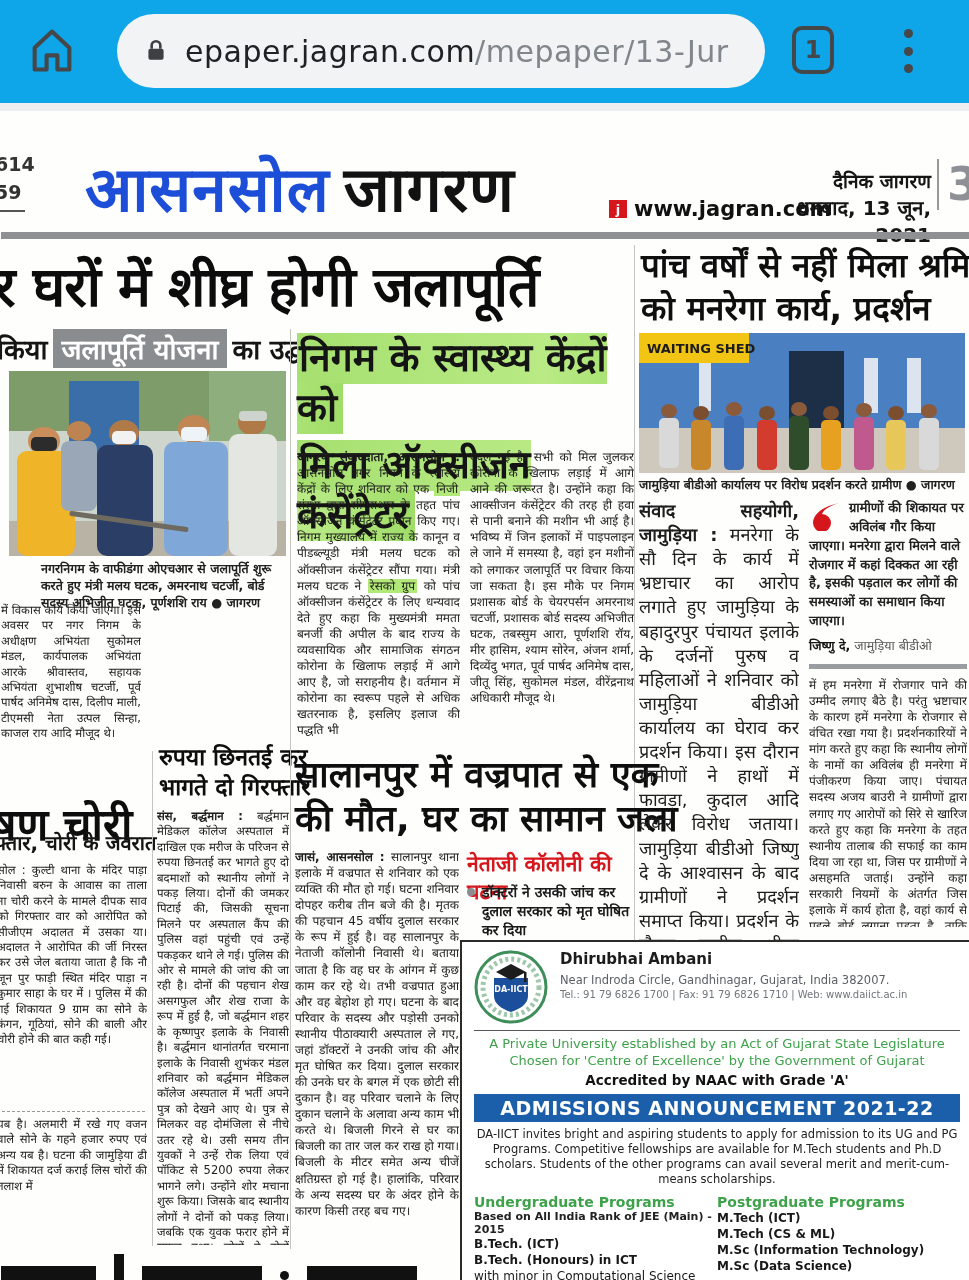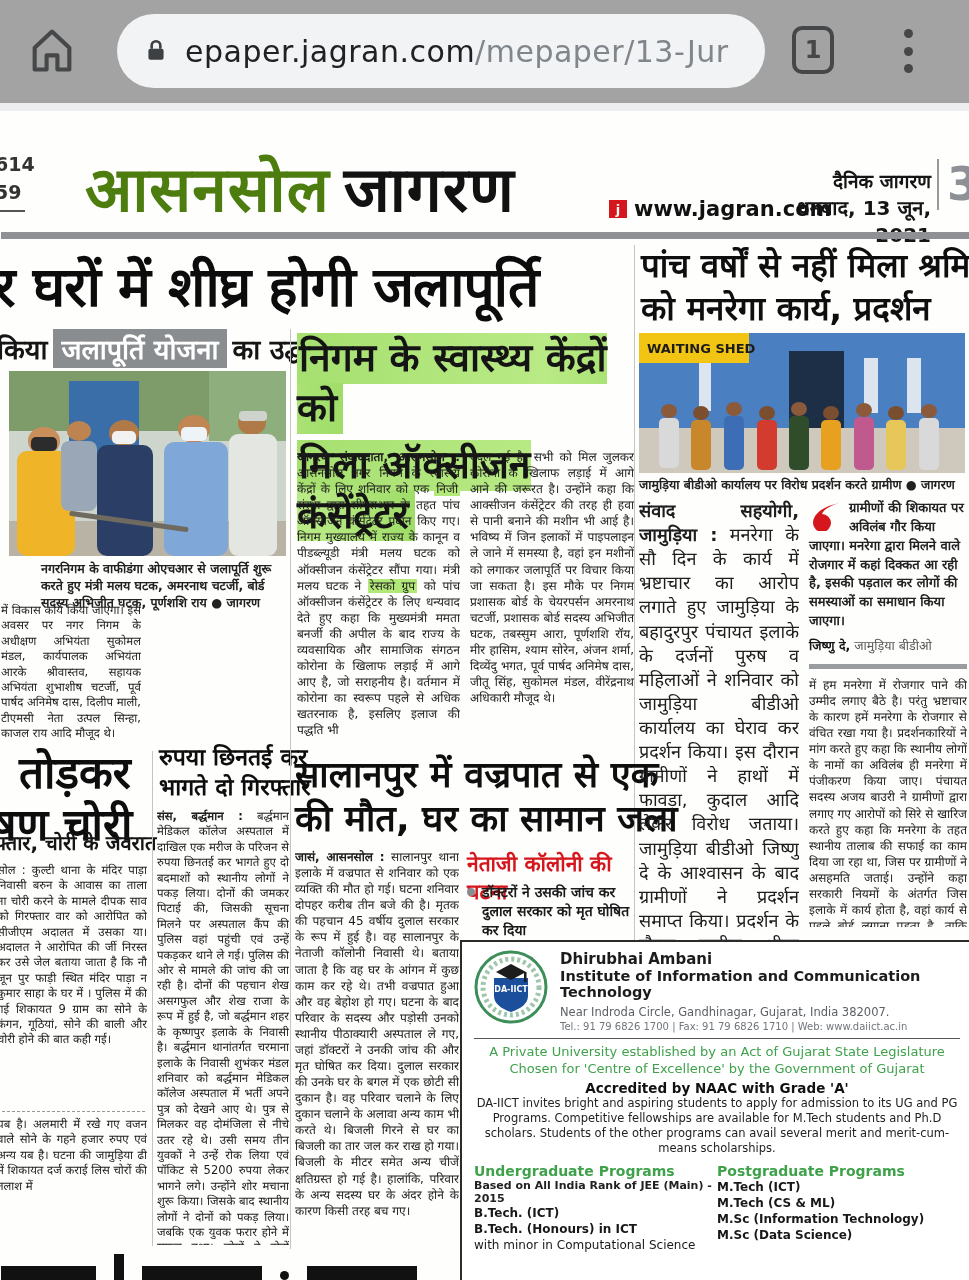--- a/index.html
+++ b/index.html
@@ -1,37 +1,37 @@
 <!DOCTYPE html>
 <html><head>
 <meta charset="utf-8">
 <style>
   * { margin:0; padding:0; box-sizing:border-box; }
   body { background:#ddd; font-family:"DejaVu Sans", sans-serif; }
   #screen { position:relative; width:969px; height:1280px; background:#fff; overflow:hidden; margin:0 auto; }
   .abs { position:absolute; }
 
   
-  .chrome { position:absolute; top:0; left:0; width:969px; height:103px; background:#a3a3a3; }
+  .chrome { position:absolute; top:0; left:0; width:969px; height:103px; background:#0ea5e9; }
   .chrome-strip { position:absolute; top:103px; left:0; width:969px; height:8px; background:#eceef0; }
   .url-pill { position:absolute; top:14px; left:117px; width:648px; height:74px; background:#f1f3f4; border-radius:38px; display:flex; align-items:center; padding:0 26px; }
   .url-text { font-size:30px; color:#202124; white-space:nowrap; overflow:hidden; letter-spacing:.5px; }
   .url-text .path { color:#80868b; }
   .tab-btn { position:absolute; top:26px; left:792px; width:42px; height:48px; border:4px solid #454749; border-radius:10px; display:flex; align-items:center; justify-content:center; font-size:24px; font-weight:bold; color:#454749; }
   .kebab { position:absolute; top:26px; left:893px; width:30px; height:50px; display:flex; flex-direction:column; align-items:center; justify-content:space-between; padding:3px 0; }
   .kebab i { width:9px; height:9px; border-radius:50%; background:#454749; }
 
   
   .paper { position:absolute; top:111px; left:1px; width:969px; height:1169px; background:#fefefd; color:#151515; }
   .hi { font-family:"DejaVu Sans", sans-serif; }
   .rule { background:#8e9093; }
   .hair-v { position:absolute; width:1px; background:#c4c4c0; }
 
   .masthead-title { position:absolute; top:34px; left:84px; font-size:62px; font-weight:bold; letter-spacing:1px; white-space:nowrap; }
-  .masthead-title .red { color:#4d7c0f; }
+  .masthead-title .red { color:#1d4ed8; }
   .masthead-title .blk { color:#121212; margin-left:14px; }
   .edge-nums { position:absolute; top:40px; left:-6px; font-size:19px; font-weight:bold; color:#333; line-height:1.45; }
   .edge-dash { width:30px; height:2px; background:#555; margin-top:4px; }
   .site-row { position:absolute; top:86px; left:608px; display:flex; align-items:center; gap:7px; }
   .j-logo { width:18px; height:18px; background:#d6161d; color:#fff; font-size:13px; font-weight:bold; display:flex; align-items:center; justify-content:center; }
   .site-label { font-size:21px; font-weight:bold; color:#111; }
   .edition { position:absolute; top:58px; left:772px; width:158px; text-align:right; line-height:1.35; }
   .edition .l1 { font-size:19px; font-weight:bold; }
   .edition .l2 { font-size:20px; font-weight:bold; }
   .pagenum { position:absolute; top:48px; left:936px; font-size:46px; font-weight:bold; color:#8d9196; padding-left:8px; border-left:2px solid #999; line-height:1.1; }
@@ -164,21 +164,20 @@
         <ellipse cx="70" cy="60" rx="12" ry="10" fill="#bd8350"></ellipse>
         <rect x="52" y="70" width="36" height="70" rx="8" fill="#9aa7b6"></rect>
       </svg>
     </div>
     <div class="caption abs hi" style="top:450px;left:0;width:287px;padding-left:40px;">नगरनिगम के वाफीडंगा ओएचआर से जलापूर्ति शुरू करते हुए मंत्री मलय घटक, अमरनाथ चटर्जी, बोर्ड सदस्य अभिजीत घटक, पूर्णशशि राय ● जागरण</div>
 
     <div class="abs" style="top:492px;left:0;width:287px;height:140px;display:flex;gap:9px;">
       <div class="bodytext hi" style="width:140px;height:140px;">में विकास कार्य किया जाएगा। इस अवसर पर नगर निगम के अधीक्षण अभियंता सुकोमल मंडल, कार्यपालक अभियंता आरके श्रीवास्तव, सहायक अभियंता शुभाशीष चटर्जी, पूर्व पार्षद अनिमेष दास, दिलीप माली, टीएमसी नेता उत्पल सिन्हा, काजल राय आदि मौजूद थे।</div>
     </div>
 
-    <div class="theft-h abs hi" style="top:630px;left:18px;">तोड़कर</div>
     <div class="theft-h abs hi" style="top:682px;left:-10px;">षण चोरी</div>
     <div class="abs hi" style="top:718px;left:-6px;font-size:20px;font-weight:bold;white-space:nowrap;">फ्तार, चोरी के जेवरात</div>
     <div class="bodytext hi abs" style="top:752px;left:-4px;width:150px;height:380px;">सोल : कुल्टी थाना के मंदिर पाड़ा निवासी बरुन के आवास का ताला ना चोरी करने के मामले दीपक साव को गिरफ्तार वार को आरोपित को सीजीएम अदालत में उसका या। अदालत ने आरोपित की र्जी निरस्त कर उसे जेल बताया जाता है कि नौ जून पुर फाड़ी स्थित मंदिर पाड़ा न कुमार साहा के घर में । पुलिस में की गई शिकायत 9 ग्राम का सोने के कंगन, गूठियां, सोने की बाली और चोरी होने की बात कही गई।</div>
     <div class="abs" style="top:1000px;left:-4px;width:148px;border-top:1px dashed #999;"></div>
     <div class="bodytext hi abs" style="top:1006px;left:-4px;width:150px;height:128px;">यब है। अलमारी में रखे गए वजन वाले सोने के गहने हजार रुपए एवं अन्य यब है। घटना की जामुड़िया ढी में शिकायत दर्ज कराई लिस चोरों की तलाश में</div>
 
     <div class="snatch-h abs hi" style="top:632px;left:158px;">
       <div>रुपया छिनतई कर</div>
       <div>भागते दो गिरफ्तार</div>
     </div>
@@ -288,29 +287,29 @@
         <svg width="74" height="74" viewBox="0 0 74 74" style="flex:0 0 auto;">
           <circle cx="37" cy="37" r="35" fill="#fff" stroke="#3e8e5a" stroke-width="3"></circle>
           <circle cx="37" cy="37" r="28" fill="none" stroke="#9fc7ab" stroke-width="5" stroke-dasharray="3 3"></circle>
           <path d="M20 28 h34 v18 c0 8-8 13-17 16 c-9-3-17-8-17-16 Z" fill="#1b4f9c"></path>
           <polygon points="37,14 52,22 37,30 22,22" fill="#1c1c1c"></polygon>
           <rect x="50" y="22" width="2.5" height="10" fill="#1c1c1c"></rect>
           <text x="37" y="42" font-size="8" font-weight="bold" fill="#fff" text-anchor="middle">DA-IICT</text>
         </svg>
         <div>
           <div class="ad-name1">Dhirubhai Ambani</div>
-          <div class="ad-name2">Institute of Information and Communication Technology</div>
           <div class="ad-addr">Near Indroda Circle, Gandhinagar, Gujarat, India 382007.</div>
           <div class="ad-contact">Tel.: 91 79 6826 1700  |  Fax: 91 79 6826 1710  |  Web: www.daiict.ac.in</div>
         </div>
       </div>
       <div class="ad-hr"></div>
       <div class="ad-green">A Private University established by an Act of Gujarat State Legislature</div>
       <div class="ad-green">Chosen for 'Centre of Excellence' by the Government of Gujarat</div>
       <div class="ad-naac">Accredited by NAAC with Grade 'A'</div>
+      <div class="ad-banner">ADMISSIONS ANNOUNCEMENT 2021-22</div>
       <div class="ad-body">DA-IICT invites bright and aspiring students to apply for admission to its UG and PG Programs. Competitive fellowships are available for M.Tech students and Ph.D scholars. Students of the other programs can avail several merit and merit-cum-means scholarships.</div>
       <div class="ad-cols">
         <div class="ad-col">
           <div class="ad-prog-title">Undergraduate Programs</div>
           <div class="ad-prog-sub">Based on All India Rank of JEE (Main) - 2015</div>
           <div class="ad-item">B.Tech. (ICT)</div>
           <div class="ad-item">B.Tech. (Honours) in ICT</div>
           <div class="ad-item plain">with minor in Computational Science</div>
 
         </div>

